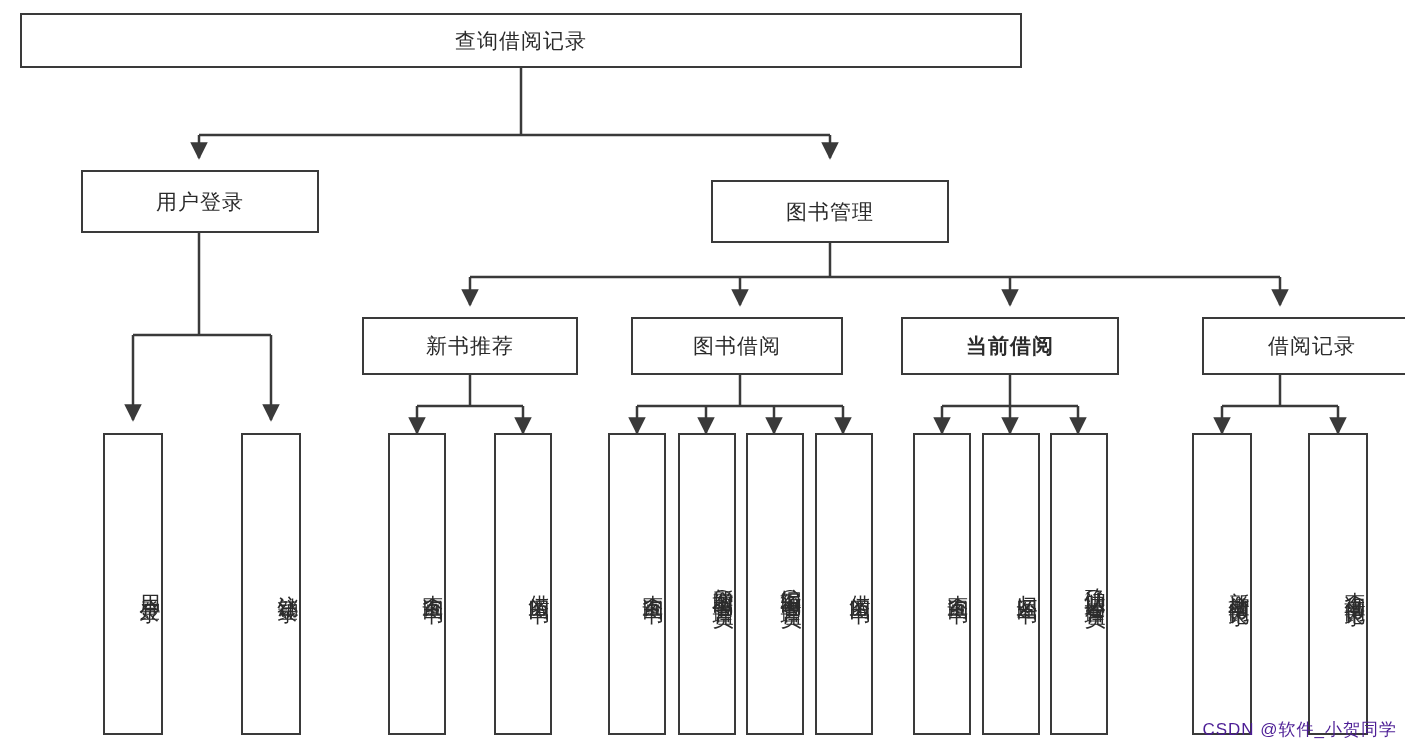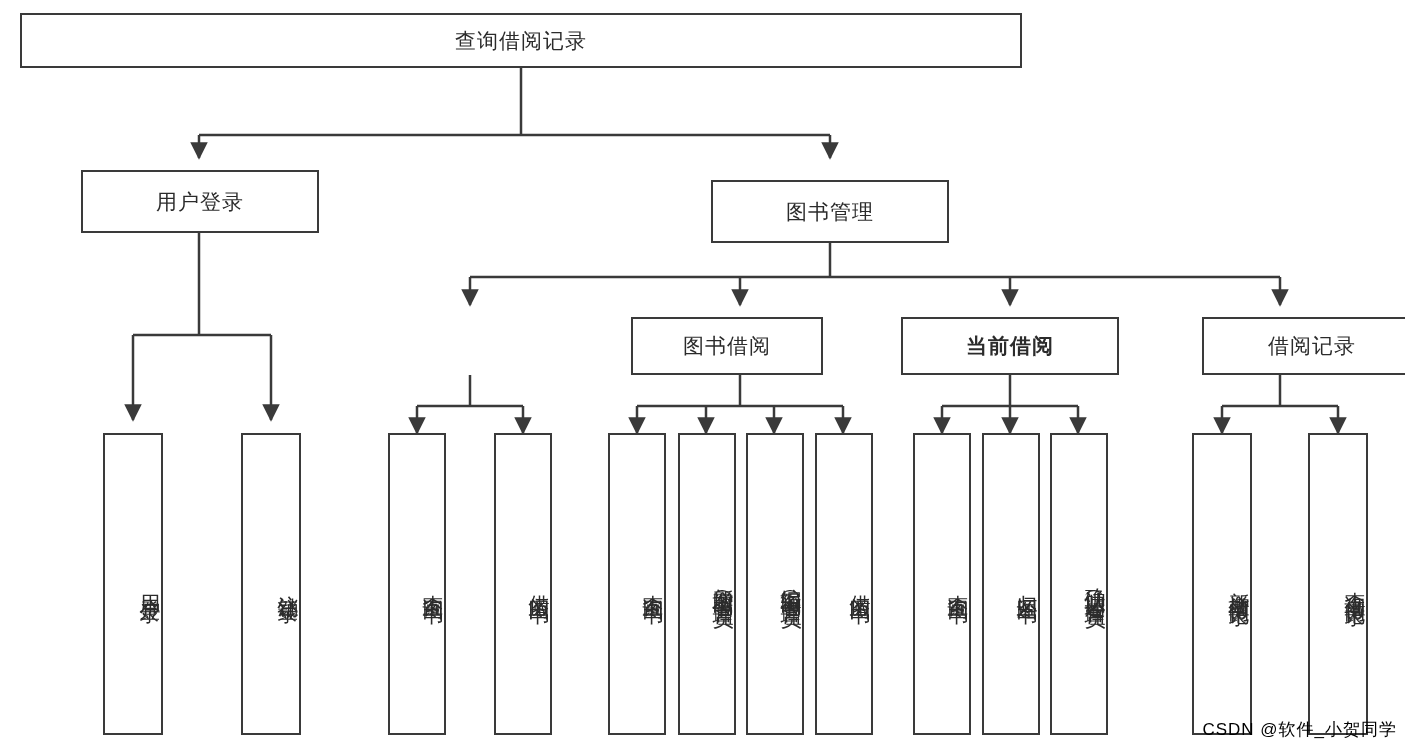--- a/index.html
+++ b/index.html
@@ -54,21 +54,21 @@
   .node.v .vtext {
     writing-mode: vertical-rl;
     text-orientation: upright;
     white-space: nowrap;
   }
   .watermark {
     position: absolute;
     right: 8px;
     bottom: 6px;
     font-size: 17px;
-    color: #000000;
+    color: #4c1d95;
     letter-spacing: 1px;
     white-space: nowrap;
   }
 </style>
 </head>
 <body>
 
 <div id="canvas">
 
   <svg class="wires" viewBox="0 0 1405 747" xmlns="http://www.w3.org/2000/svg">
@@ -126,21 +126,24 @@
     <span>查询借阅记录</span>
   </div>
 
   <div class="node h" style="left:81px; top:170px; width:238px; height:63px;">
     <span>用户登录</span>
   </div>
   <div class="node h" style="left:711px; top:180px; width:238px; height:63px;">
     <span>图书管理</span>
   </div>
 
-  <div class="node h" style="left:631px; top:317px; width:192px; height:58px;">
+  <div class="node h" style="left:362px; top:317px; width:216px; height:58px;">
+    <span>新书推荐</span>
+  </div>
+  <div class="node h" style="left:631px; top:317px; width:212px; height:58px;">
     <span>图书借阅</span>
   </div>
   <div class="node h" style="left:901px; top:317px; width:218px; height:58px;font-weight:bold;">
     <span>当前借阅</span>
   </div>
   <div class="node h" style="left:1170px; top:317px; width:220px; height:58px;margin-left:32px;">
     <span>借阅记录</span>
   </div>
 
   <div class="node v" style="left:103px; top:433px; width:60px; height:302px;">

